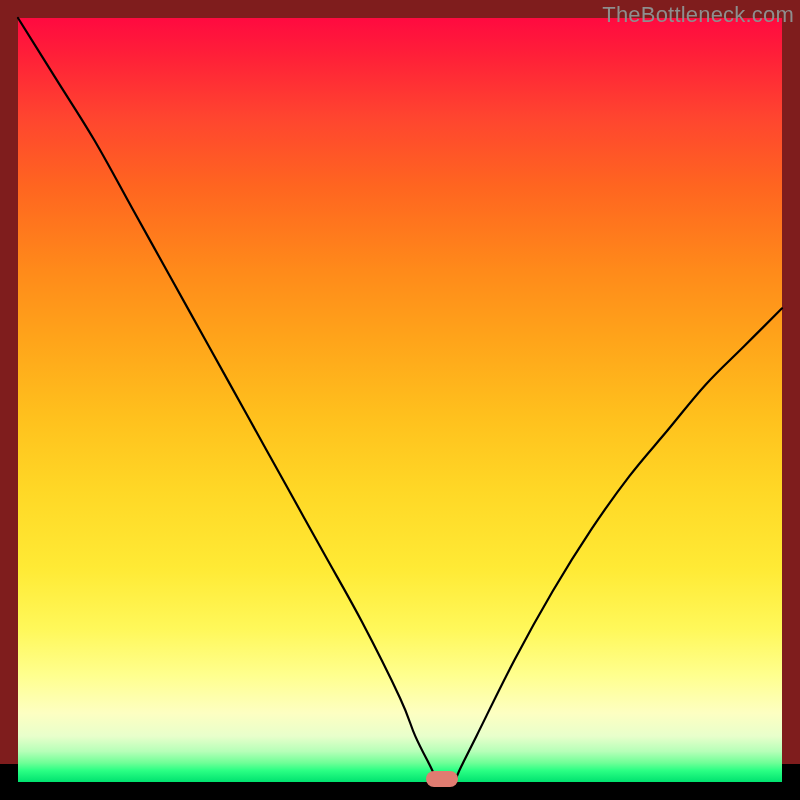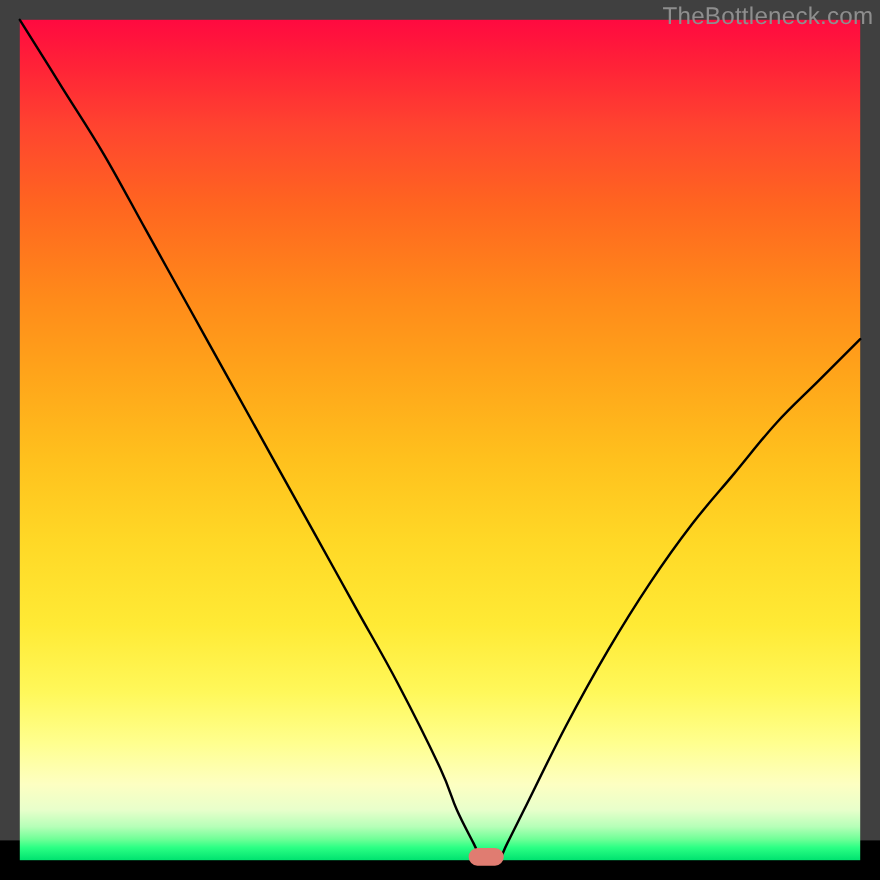--- a/index.html
+++ b/index.html
@@ -7,21 +7,21 @@
     padding: 0;
     width: 800px;
     height: 800px;
     background: #000;
     overflow: hidden;
   }
   .outer {
     position: relative;
     width: 800px;
     height: 764px;
-    background: #404040;
+    background: #7f1d1d;
     text-decoration: underline;
   }
   .plot {
     position: absolute;
     left: 18px;
     top: 18px;
     width: 764px;
     height: 764px;
     background: linear-gradient(to bottom,
       #ff0a40 0%,

